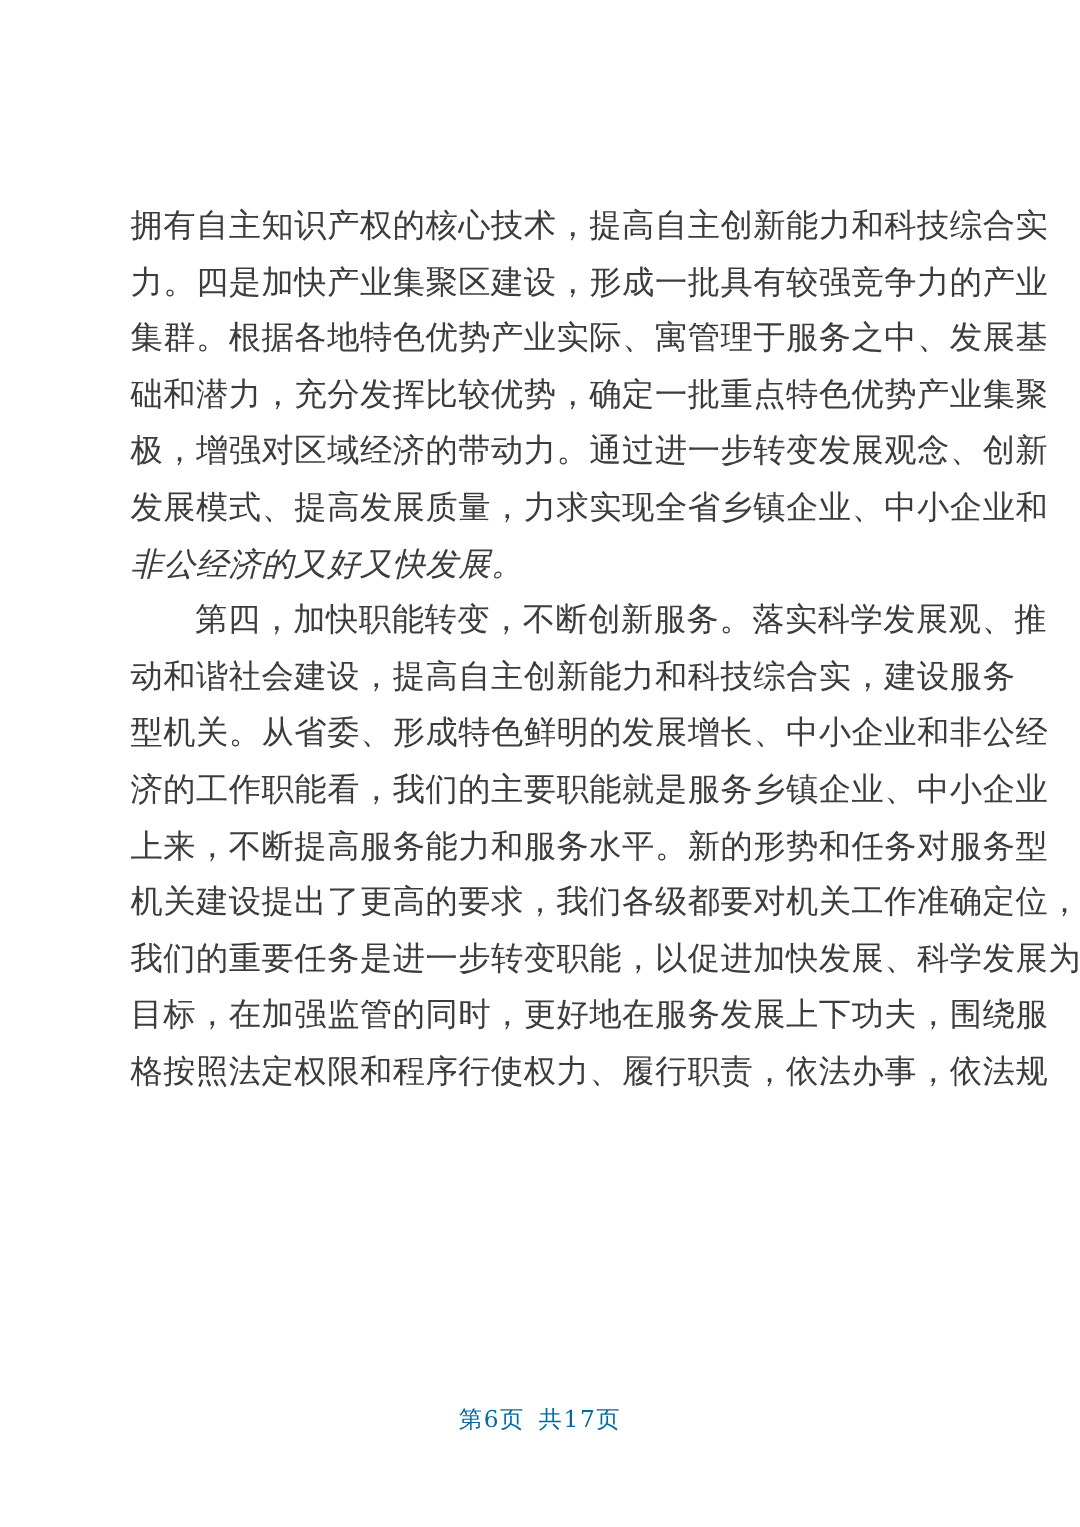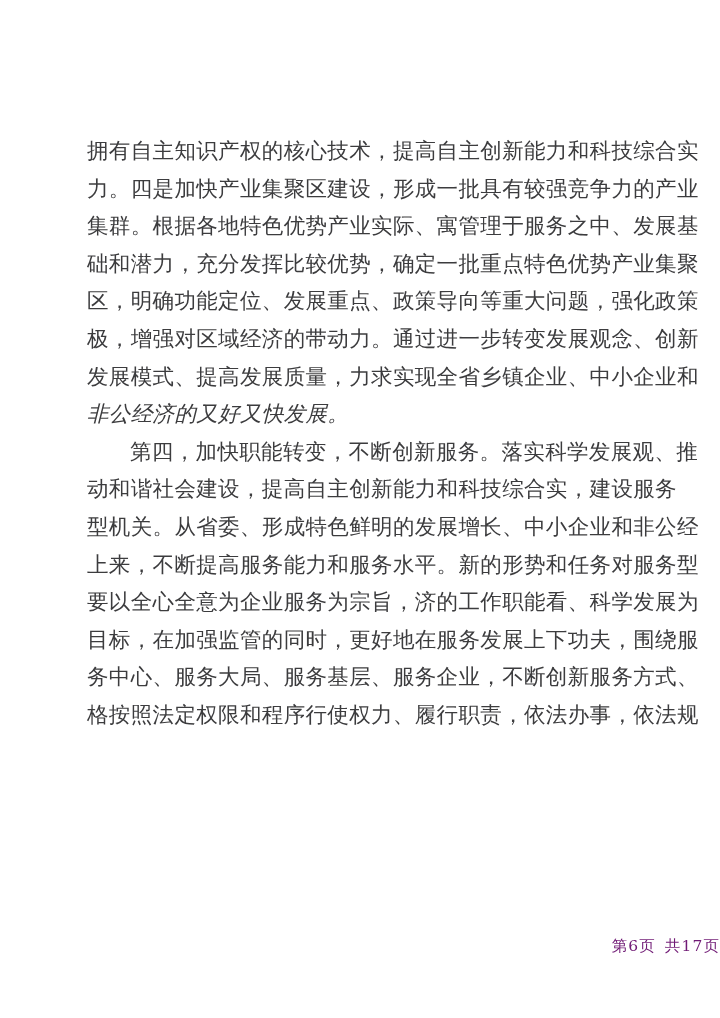--- a/index.html
+++ b/index.html
@@ -41,57 +41,57 @@
   }
   .para .ln.last {
     white-space: normal;
     font-style: italic;
   }
   .footer {
     position: absolute;
     left: 0;
     top: 936px;
     width: 720px;
-    text-align: right;
+    text-align: center;
     font-size: 15.5px;
-    color: #701a75;
+    color: #0369a1;
     letter-spacing: 1.1px;
     font-family: "DejaVu Serif", "Liberation Serif", serif;
   }
   .footer .sep {
     display: inline-block;
     width: 9px;
   }
 </style>
 </head>
 <body>
 
 <div class="page">
 
   <div class="doc-body">
 
     <p class="para">
       <span class="ln">拥有自主知识产权的核心技术，提高自主创新能力和科技综合实</span>
       <span class="ln">力。四是加快产业集聚区建设，形成一批具有较强竞争力的产业</span>
       <span class="ln">集群。根据各地特色优势产业实际、寓管理于服务之中、发展基</span>
       <span class="ln">础和潜力，充分发挥比较优势，确定一批重点特色优势产业集聚</span>
-      <span class="ln">区，明确功能定位、发展重点、政策导向等重大问题，强化政策</span>
       <span class="ln">极，增强对区域经济的带动力。通过进一步转变发展观念、创新</span>
       <span class="ln">发展模式、提高发展质量，力求实现全省乡镇企业、中小企业和</span>
       <span class="ln last">非公经济的又好又快发展。</span>
     </p>
 
     <p class="para">
       <span class="ln" style="text-indent:2em;">第四，加快职能转变，不断创新服务。落实科学发展观、推</span>
       <span class="ln">动和谐社会建设，提高自主创新能力和科技综合实，建设服务</span>
       <span class="ln">型机关。从省委、形成特色鲜明的发展增长、中小企业和非公经</span>
+      <span class="ln">济的工作职能看，我们的主要职能就是服务乡镇企业、中小企业</span>
       <span class="ln">上来，不断提高服务能力和服务水平。新的形势和任务对服务型</span>
-      <span class="ln">要以全心全意为企业服务为宗旨，济的工作职能看、科学发展为</span>
+      <span class="ln">机关建设提出了更高的要求，我们各级都要对机关工作准确定位，</span>
+      <span class="ln">我们的重要任务是进一步转变职能，以促进加快发展、科学发展为</span>
       <span class="ln">目标，在加强监管的同时，更好地在服务发展上下功夫，围绕服</span>
-      <span class="ln">务中心、服务大局、服务基层、服务企业，不断创新服务方式、</span>
       <span class="ln">格按照法定权限和程序行使权力、履行职责，依法办事，依法规</span>
     </p>
 
   </div>
 
   <div class="footer">
     <span>第</span><span>6</span><span>页</span><span class="sep"></span><span>共</span><span>17</span><span>页</span>
   </div>
 
 </div>

